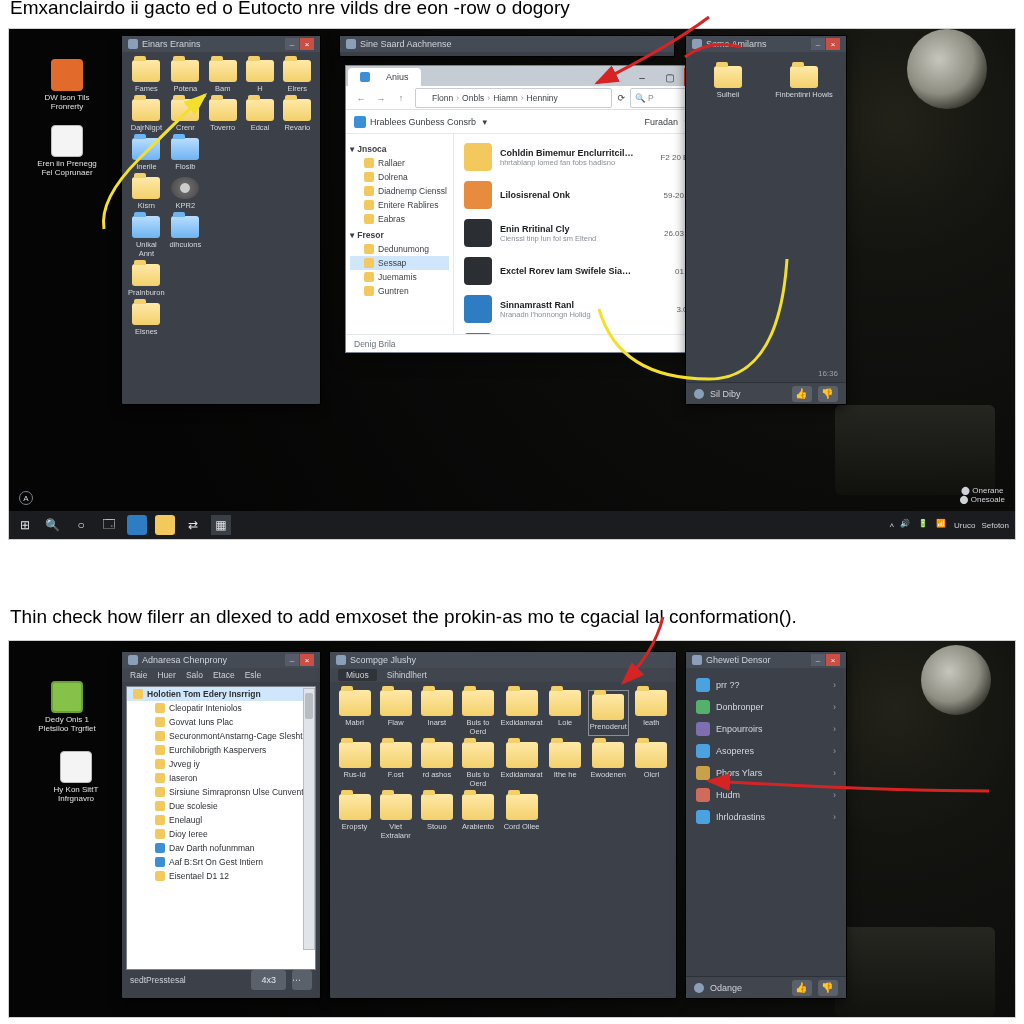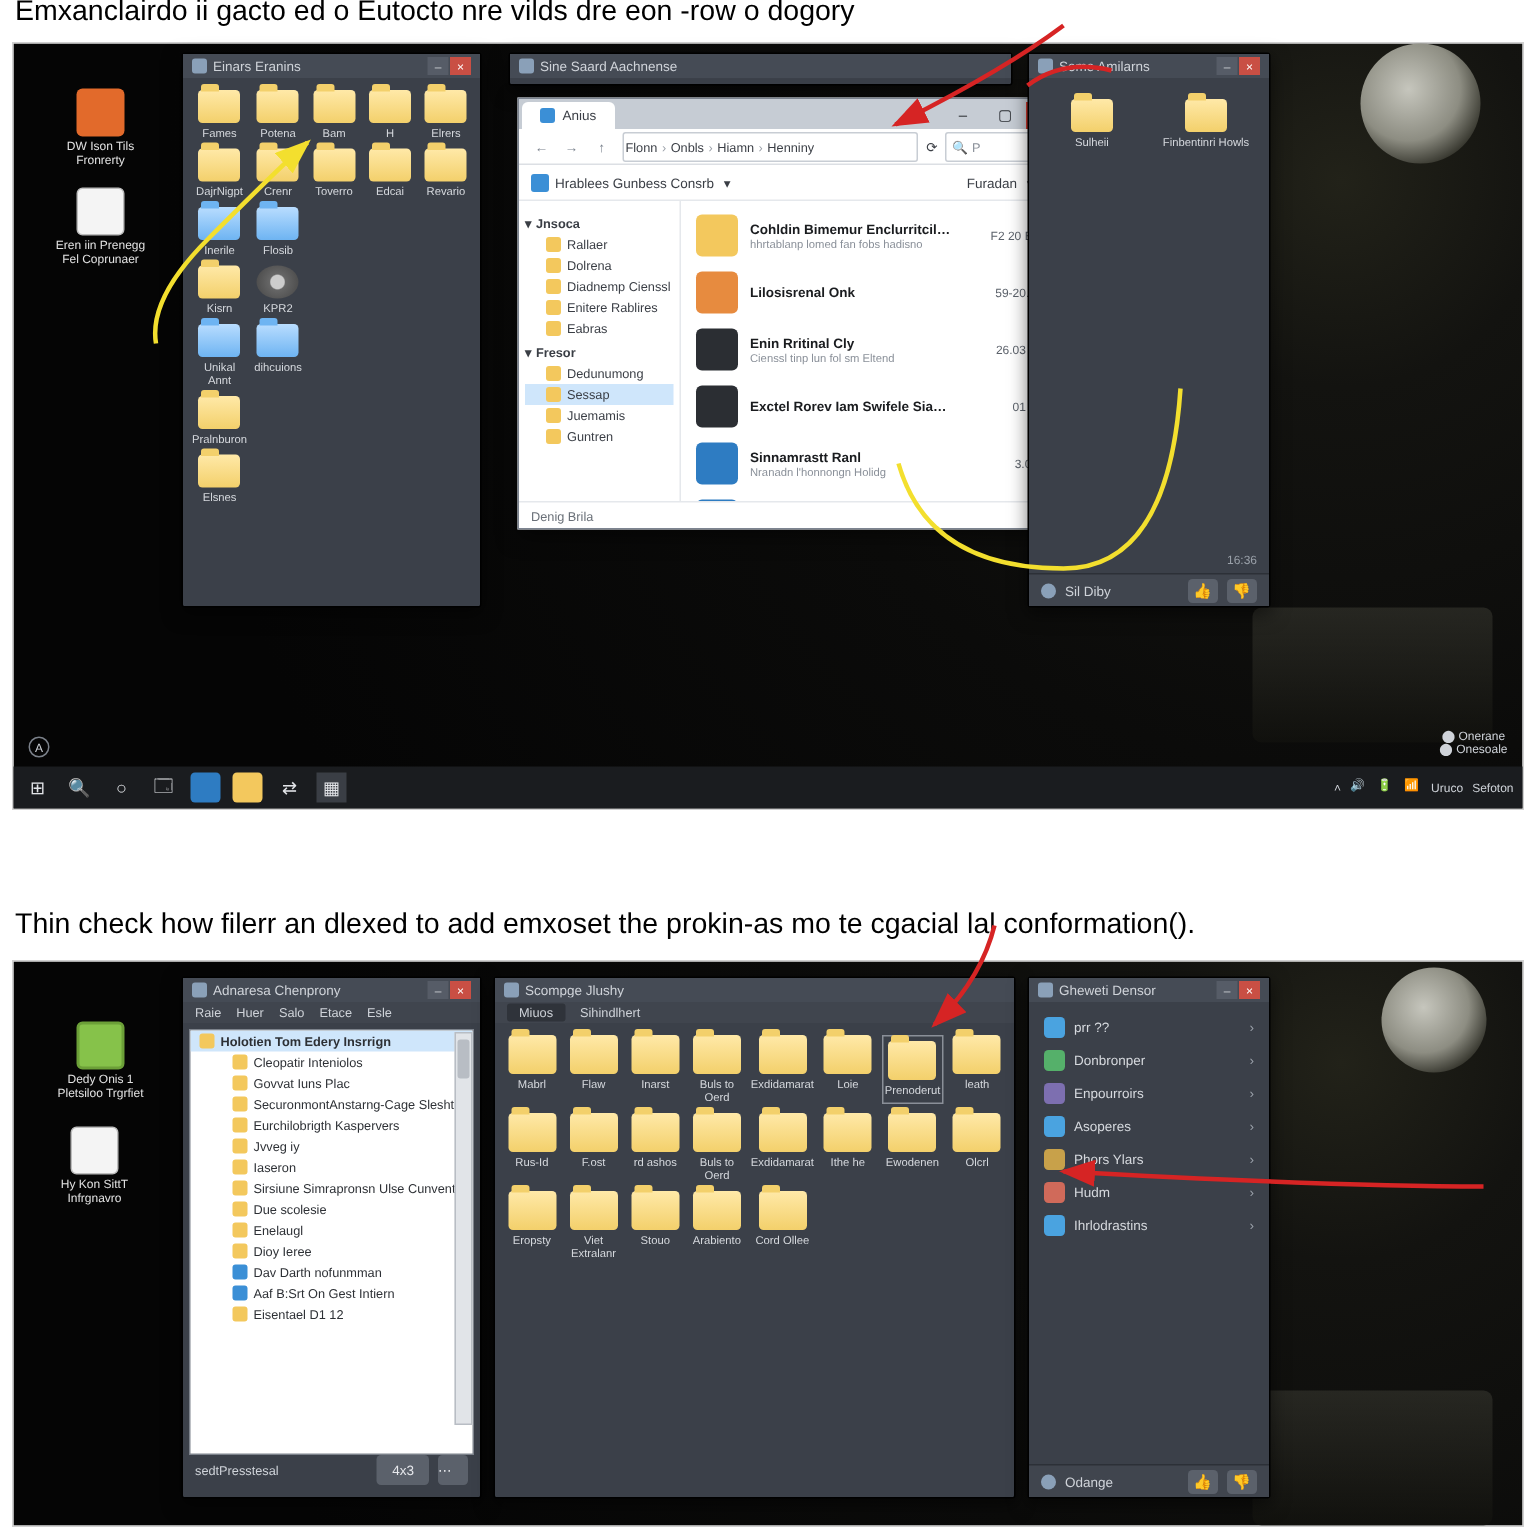--- a/index.html
+++ b/index.html
@@ -49,29 +49,29 @@
 .fitem.blue .fic{background:linear-gradient(180deg,#b9ddff 0%,#6eb4f2 100%)}
 .fitem.blue .fic::before{background:#6eb4f2}
 .fitem.avatar .fic{background:radial-gradient(circle,#ccc 25%,#666 30%,#444 100%);border-radius:50%}
 .fitem.avatar .fic::before{display:none}
 .fitem.sm .fic{width:32px;height:26px}
 .fitem.box{border:1px solid #8a8f98;padding:3px 1px}
 
 
 .xwin{position:absolute;background:#fff;border:1px solid #7c8490;box-shadow:0 4px 14px rgba(0,0,0,.5);display:flex;flex-direction:column}
 .xwin .xtabs{height:20px;display:flex;align-items:flex-end;background:#c6ccd4;padding:0 2px}
-.xwin .xtabs .tab{height:18px;background:#fff;border-radius:4px 4px 0 0;padding:0 12px;display:flex;align-items:center;font-size:9px;color:#3a3e45;gap:5px}
+.xwin .xtabs .tab{height:18px;background:#fff;border-radius:4px 4px 0 0;padding:0 12px;display:flex;align-items:center;font-size:9px;color:#3a3e45;gap:16px}
 .xwin .xtabs .tab .tic{width:10px;height:10px;background:#3b8fd6;border-radius:2px}
 .xwin .xtabs .xwc{margin-left:auto;display:flex}
 .xwin .xtabs .xwc span{width:28px;height:18px;display:flex;align-items:center;justify-content:center;font-size:10px;color:#2b2e33;cursor:pointer}
 .xwin .xtabs .xwc span.cl{background:#d0392e;color:#fff}
 .xwin .xaddr{height:24px;display:flex;align-items:center;gap:5px;padding:0 6px;border-bottom:1px solid #dcdfe4;font-size:9px;color:#3a3e45}
 .xaddr .nav{display:flex;gap:2px}
 .xaddr .nav span{width:18px;height:18px;display:flex;align-items:center;justify-content:center;color:#7a828d;cursor:pointer}
-.xaddr .crumbs{flex:1;height:20px;border:1px solid #c8cdd4;border-radius:2px;display:flex;align-items:center;padding:0 1px;gap:3px;font-size:8.5px;color:#3a3e45}
+.xaddr .crumbs{flex:1;height:20px;border:1px solid #c8cdd4;border-radius:2px;display:flex;align-items:center;padding:0 16px;gap:3px;font-size:8.5px;color:#3a3e45}
 .xaddr .crumbs .sep{color:#9aa0a9}
 .xaddr .srch{width:78px;height:20px;border:1px solid #c8cdd4;border-radius:2px;display:flex;align-items:center;padding:0 4px;font-size:8.5px;color:#8a9099}
 .xwin .xrib{height:24px;display:flex;align-items:center;padding:0 8px;gap:12px;border-bottom:1px solid #e5e8ec;font-size:9px;color:#3a3e45}
 .xrib .rbtn{display:flex;align-items:center;gap:4px;cursor:pointer}
 .xrib .rbtn .ric{width:12px;height:12px;background:#3b8fd6;border-radius:2px}
 .xwin .xbody{flex:1;display:flex;min-height:0}
 .xside{width:108px;border-right:1px solid #e5e8ec;padding:6px 4px;font-size:8.5px;color:#3a3e45;overflow:hidden}
 .xside .sgroup{font-weight:600;margin:4px 0 2px;display:flex;align-items:center;gap:3px}
 .xside .sitem{padding:2px 0 2px 14px;display:flex;align-items:center;gap:4px;cursor:pointer;white-space:nowrap}
 .xside .sitem.sel{background:#cfe6fb}
@@ -464,21 +464,21 @@
 <div class="heading mid">Thin check how filerr an dlexed to add emxoset the prokin-as mo te cgacial lal conformation().</div>
 
 <div class="shot two">
   <div class="bg-deco moon"></div>
   <div class="bg-deco rover"></div>
 
   <div class="dicon" style="left:28px;top:40px">
     <div class="gl green"></div>
     <div>Dedy Onis 1 Pletsiloo Trgrfiet</div>
   </div>
-  <div class="dicon" style="left:24px;top:110px">
+  <div class="dicon" style="left:37px;top:110px">
     <div class="gl white"></div>
     <div>Hy Kon SittT Infrgnavro</div>
   </div>
 
   <div class="win" style="left:112px;top:10px;width:200px;height:348px">
     <div class="tbar">
       <span class="ticon"></span>
       <span class="ttl">Adnaresa Chenprony</span>
       <div class="wc">
         <span>–</span>

